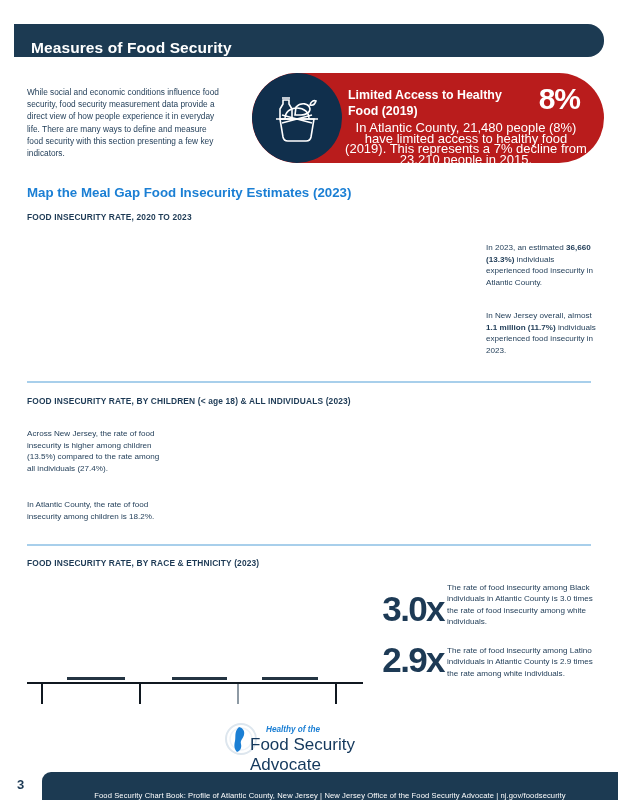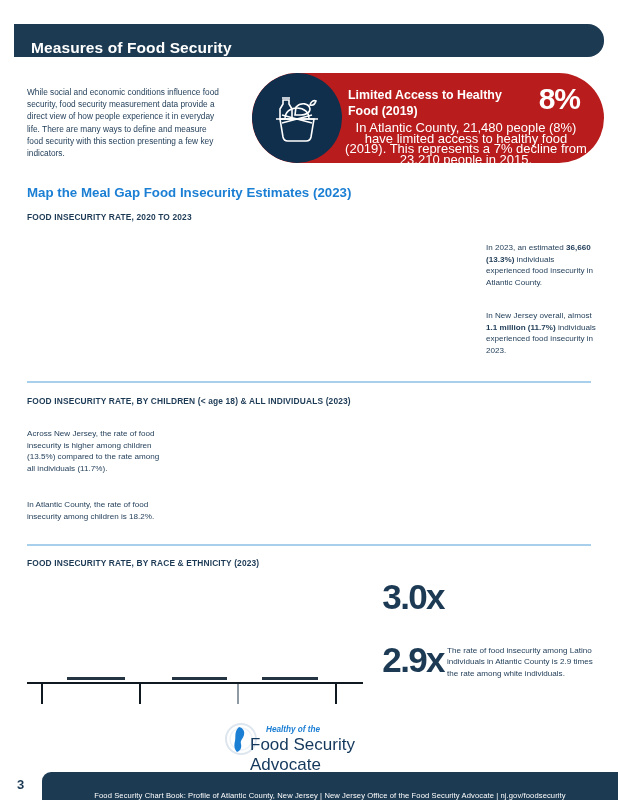--- a/index.html
+++ b/index.html
@@ -331,30 +331,31 @@
 </div>
 <div class="note n2">
   <span>In New Jersey overall, almost </span><b>1.1 million (11.7%)</b><span> individuals experienced food insecurity in 2023.</span>
 </div>
 
 <div class="rule r1"></div>
 
 <div class="sub-head b">FOOD INSECURITY RATE, BY CHILDREN (&lt; age 18) &amp; ALL INDIVIDUALS (2023)</div>
 <div class="chart-panel chart-2"></div>
 
-<div class="note n3">Across New Jersey, the rate of food insecurity is higher among children (13.5%) compared to the rate among all individuals (11.7%).</div>
+<div class="note n3">Across New Jersey, the rate of food insecurity is higher among children (13.5%) compared to the rate among all individuals (27.4%).</div>
 <div class="note n4">In Atlantic County, the rate of food insecurity among children is 18.2%.</div>
 
 <div class="rule r2"></div>
 
 <div class="sub-head c">FOOD INSECURITY RATE, BY RACE &amp; ETHNICITY (2023)</div>
 <div class="chart-panel chart-3"></div>
 
 <div class="ratio-row rr1">
   <div class="ratio-value">3.0x</div>
+  <div class="ratio-desc">The rate of food insecurity among Black individuals in Atlantic County is 3.0 times the rate of food insecurity among white individuals.</div>
 </div>
 
 <div class="ratio-row rr2">
   <div class="ratio-value">2.9x</div>
   <div class="ratio-desc">The rate of food insecurity among Latino individuals in Atlantic County is 2.9 times the rate among white individuals.</div>
 </div>
 
 <div class="axis-wrap">
   <div class="axis-line"></div>
   <div class="axis-cap" style="left:40px;  width:58px;"></div>

